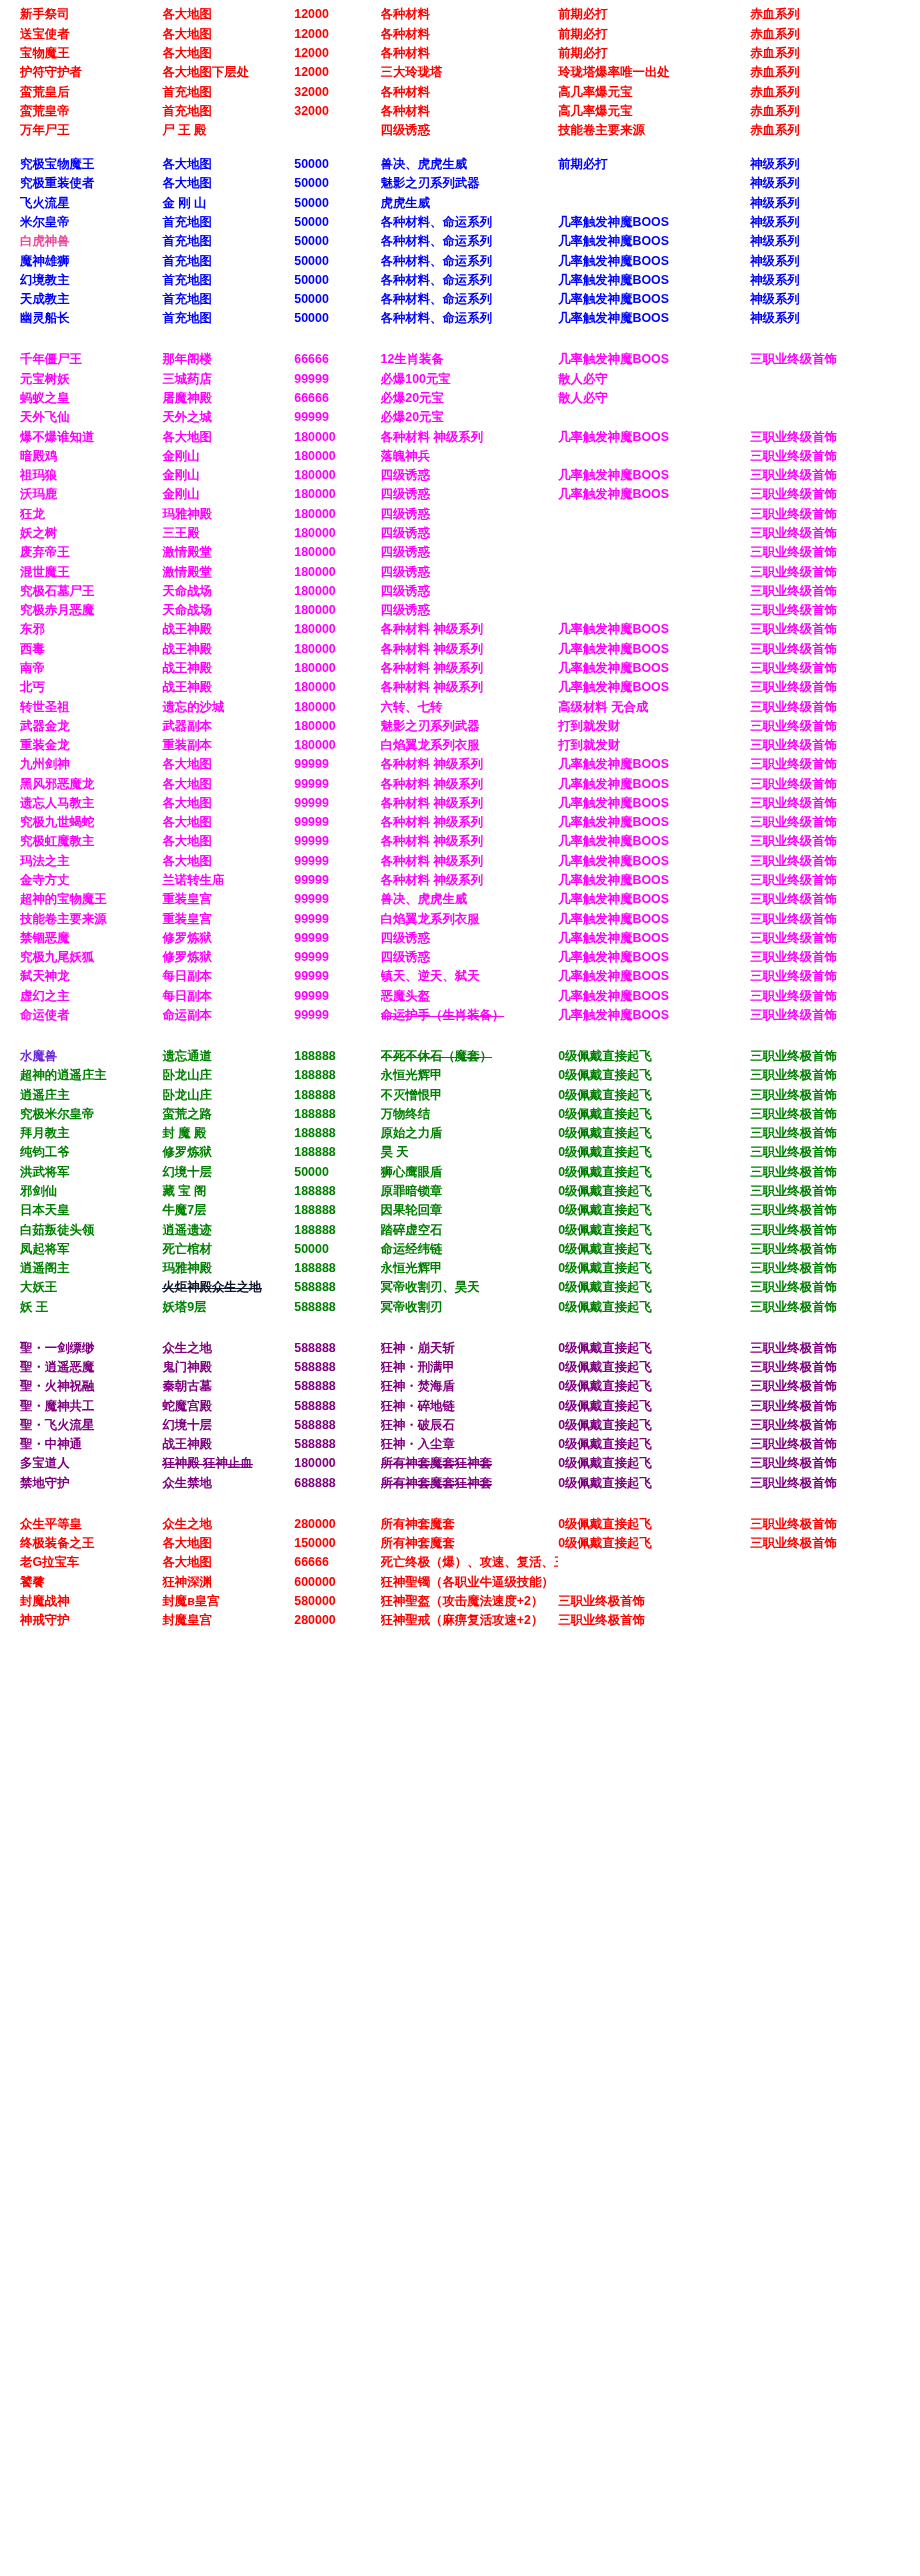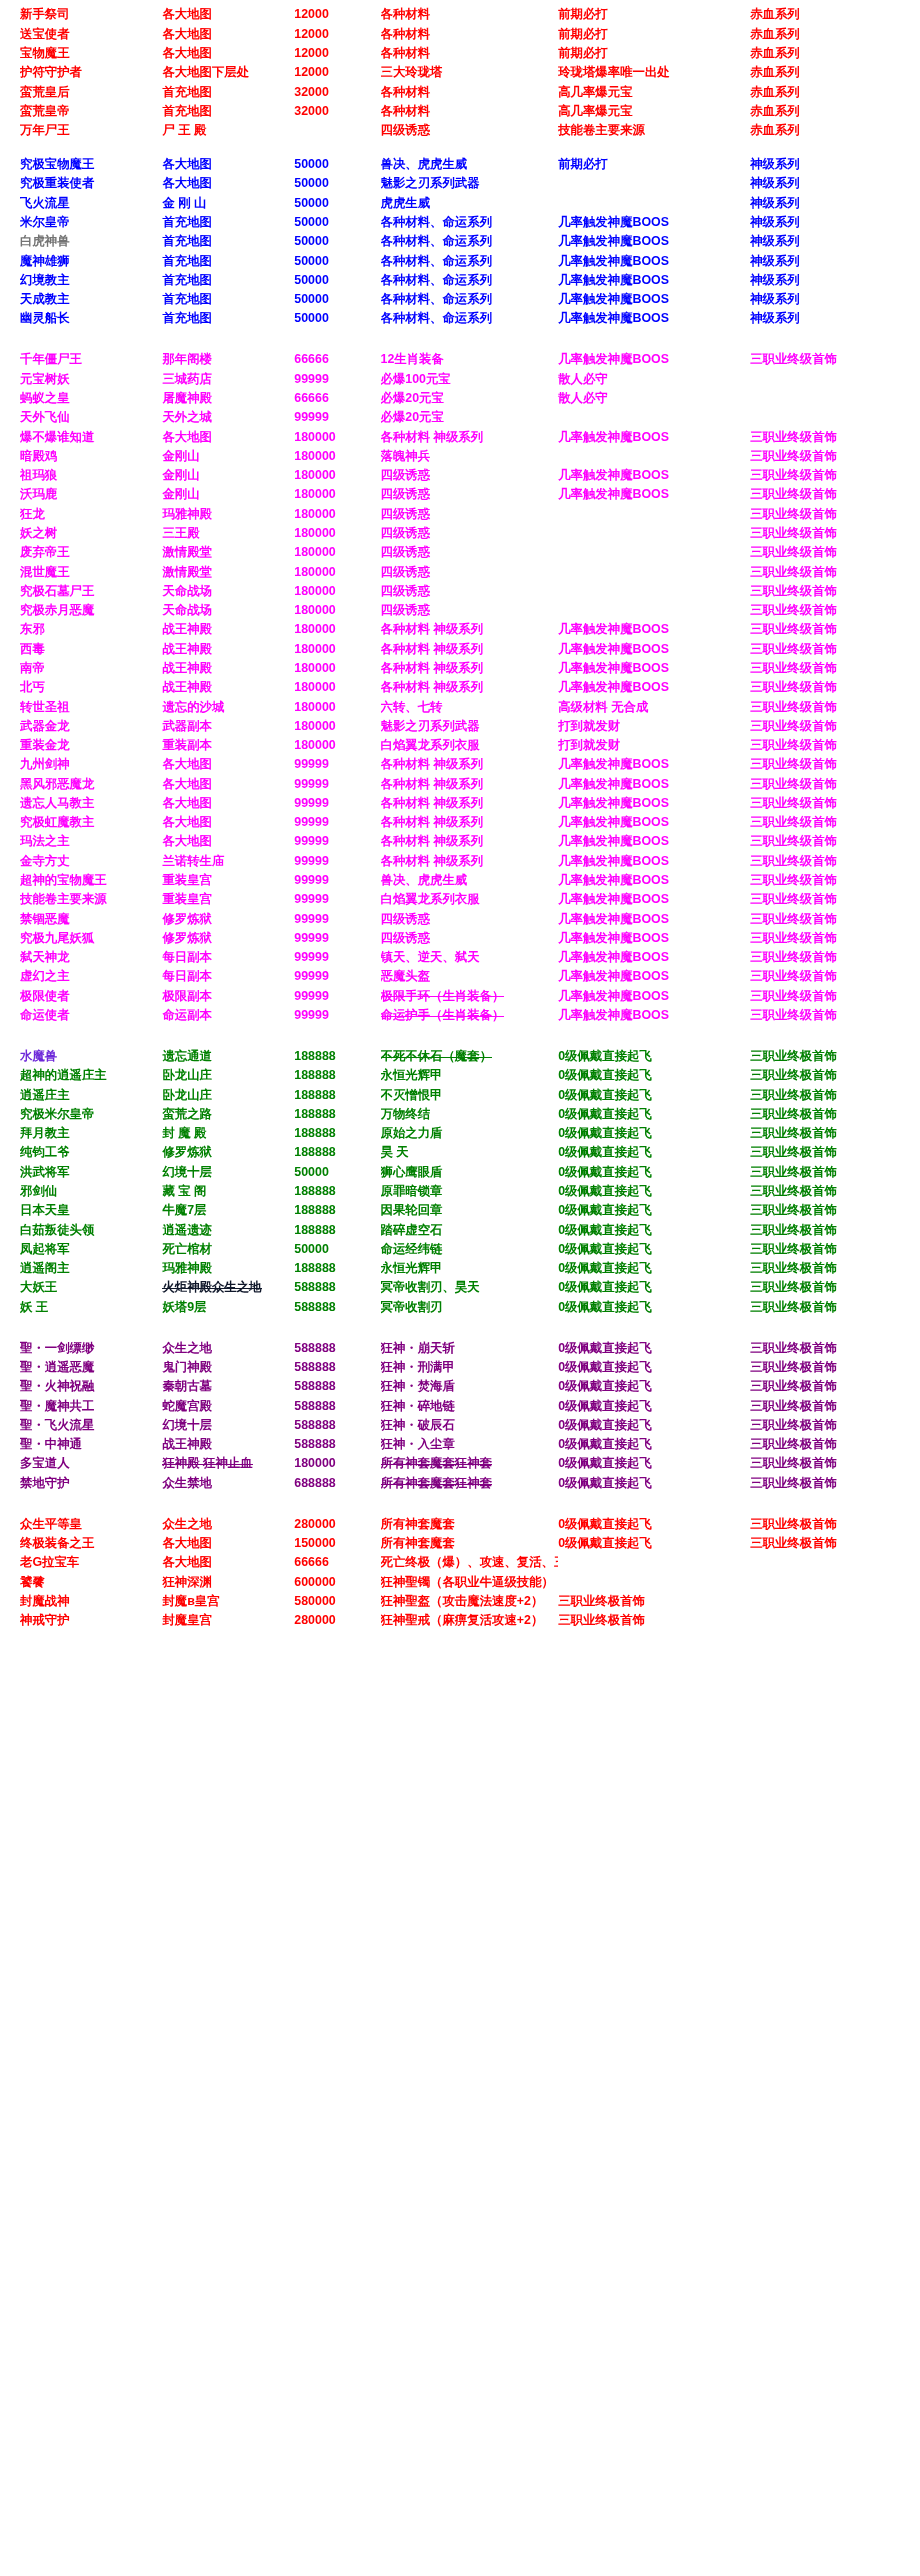--- a/index.html
+++ b/index.html
@@ -148,21 +148,21 @@
         </tr>
         <tr>
           <td style="color: rgb(0, 0, 255);">米尔皇帝</td>
           <td style="color: rgb(0, 0, 255);">首充地图</td>
           <td style="color: rgb(0, 0, 255);">50000</td>
           <td style="color: rgb(0, 0, 255);">各种材料、命运系列</td>
           <td style="color: rgb(0, 0, 255);">几率触发神魔BOOS</td>
           <td style="color: rgb(0, 0, 255);">神级系列</td>
         </tr>
         <tr>
-          <td style="color: #737373;">白虎神兽</td>
+          <td style="color: #ec4899;">白虎神兽</td>
           <td style="color: rgb(0, 0, 255);">首充地图</td>
           <td style="color: rgb(0, 0, 255);">50000</td>
           <td style="color: rgb(0, 0, 255);">各种材料、命运系列</td>
           <td style="color: rgb(0, 0, 255);">几率触发神魔BOOS</td>
           <td style="color: rgb(0, 0, 255);">神级系列</td>
         </tr>
         <tr>
           <td style="color: rgb(0, 0, 255);">魔神雄狮</td>
           <td style="color: rgb(0, 0, 255);">首充地图</td>
           <td style="color: rgb(0, 0, 255);">50000</td>
@@ -383,20 +383,28 @@
         </tr>
         <tr>
           <td style="color: rgb(255, 0, 255);">遗忘人马教主</td>
           <td style="color: rgb(255, 0, 255);">各大地图</td>
           <td style="color: rgb(255, 0, 255);">99999</td>
           <td style="color: rgb(255, 0, 255);">各种材料 神级系列</td>
           <td style="color: rgb(255, 0, 255);">几率触发神魔BOOS</td>
           <td style="color: rgb(255, 0, 255);">三职业终级首饰</td>
         </tr>
         <tr>
+          <td style="color: rgb(255, 0, 255);">究极九世蝎蛇</td>
+          <td style="color: rgb(255, 0, 255);">各大地图</td>
+          <td style="color: rgb(255, 0, 255);">99999</td>
+          <td style="color: rgb(255, 0, 255);">各种材料 神级系列</td>
+          <td style="color: rgb(255, 0, 255);">几率触发神魔BOOS</td>
+          <td style="color: rgb(255, 0, 255);">三职业终级首饰</td>
+        </tr>
+        <tr>
           <td style="color: rgb(255, 0, 255);">究极虹魔教主</td>
           <td style="color: rgb(255, 0, 255);">各大地图</td>
           <td style="color: rgb(255, 0, 255);">99999</td>
           <td style="color: rgb(255, 0, 255);">各种材料 神级系列</td>
           <td style="color: rgb(255, 0, 255);">几率触发神魔BOOS</td>
           <td style="color: rgb(255, 0, 255);">三职业终级首饰</td>
         </tr>
         <tr>
           <td style="color: rgb(255, 0, 255);">玛法之主</td>
           <td style="color: rgb(255, 0, 255);">各大地图</td>
@@ -451,28 +459,20 @@
           <td style="color: rgb(255, 0, 255);">99999</td>
           <td style="color: rgb(255, 0, 255);">镇天、逆天、弑天</td>
           <td style="color: rgb(255, 0, 255);">几率触发神魔BOOS</td>
           <td style="color: rgb(255, 0, 255);">三职业终级首饰</td>
         </tr>
         <tr>
           <td style="color: rgb(255, 0, 255);">虚幻之主</td>
           <td style="color: rgb(255, 0, 255);">每日副本</td>
           <td style="color: rgb(255, 0, 255);">99999</td>
           <td style="color: rgb(255, 0, 255);">恶魔头盔</td>
-          <td style="color: rgb(255, 0, 255);">几率触发神魔BOOS</td>
-          <td style="color: rgb(255, 0, 255);">三职业终级首饰</td>
-        </tr>
-        <tr>
-          <td style="color: rgb(255, 0, 255);">极限使者</td>
-          <td style="color: rgb(255, 0, 255);">极限副本</td>
-          <td style="color: rgb(255, 0, 255);">99999</td>
-          <td style="color: rgb(255, 0, 255);"><span class="strike-over">极限手环（生肖装备）</span></td>
           <td style="color: rgb(255, 0, 255);">几率触发神魔BOOS</td>
           <td style="color: rgb(255, 0, 255);">三职业终级首饰</td>
         </tr>
         <tr>
           <td style="color: rgb(255, 0, 255);">命运使者</td>
           <td style="color: rgb(255, 0, 255);">命运副本</td>
           <td style="color: rgb(255, 0, 255);">99999</td>
           <td style="color: rgb(255, 0, 255);"><span class="strike-over">命运护手（生肖装备）</span></td>
           <td style="color: rgb(255, 0, 255);">几率触发神魔BOOS</td>
           <td style="color: rgb(255, 0, 255);">三职业终级首饰</td>

